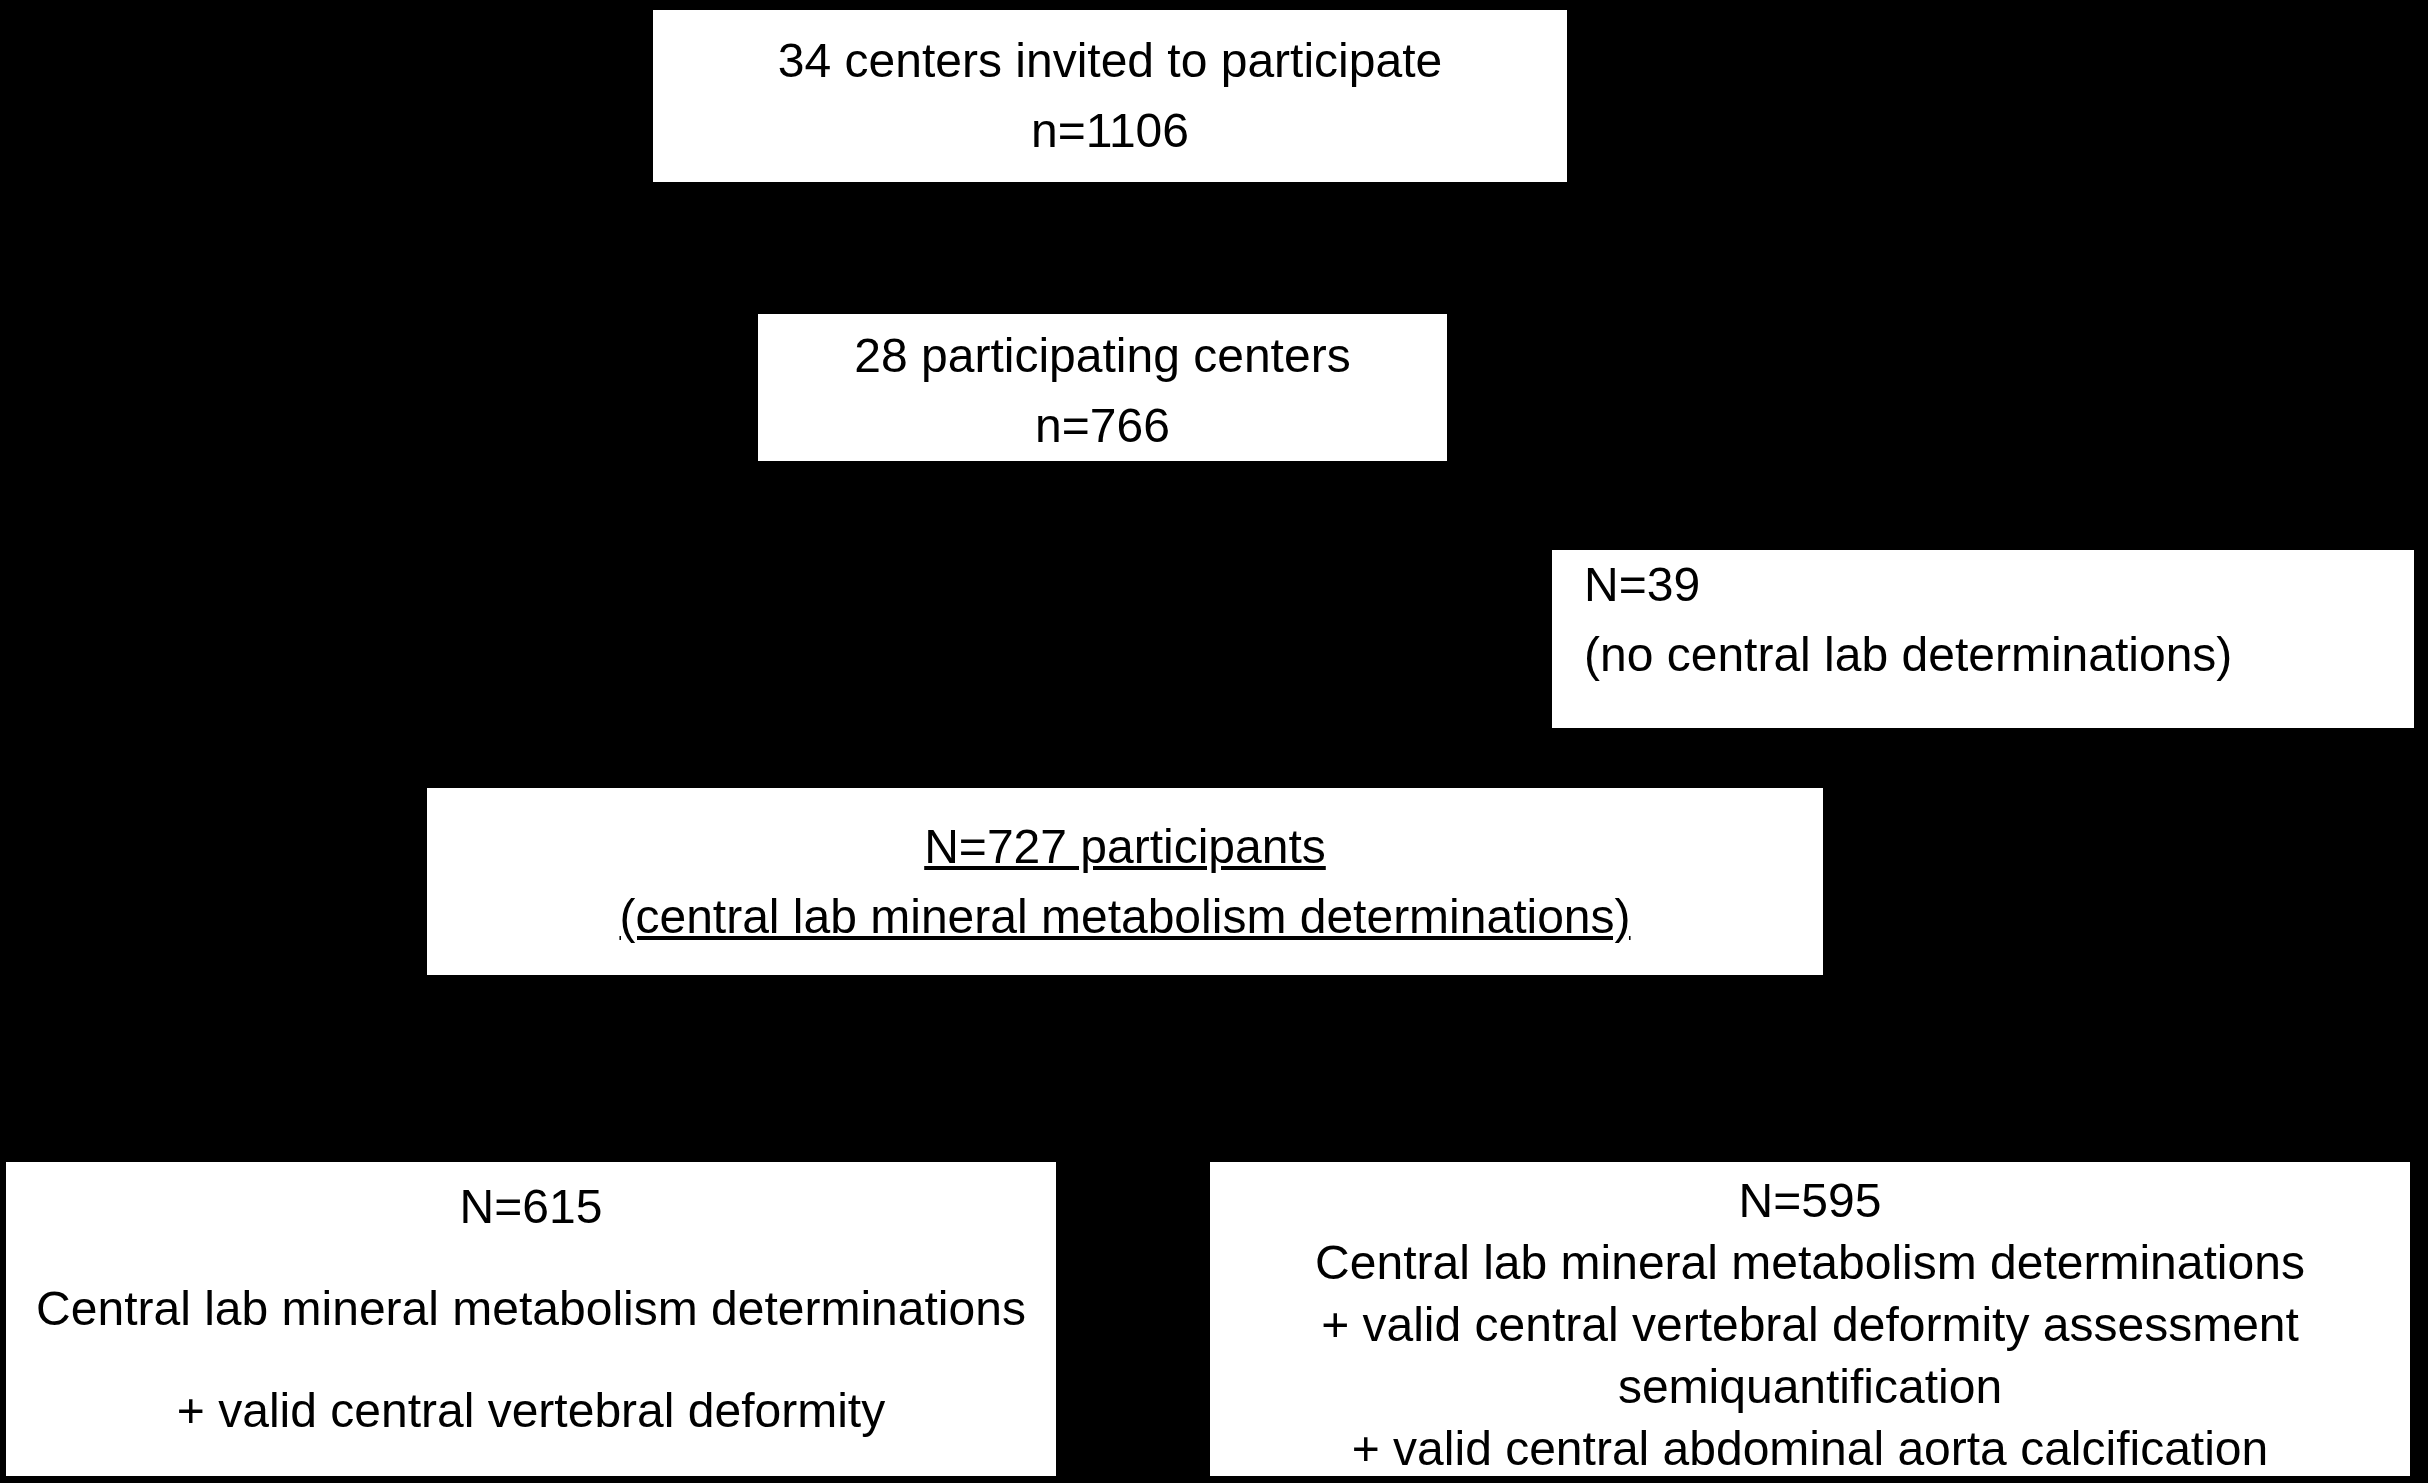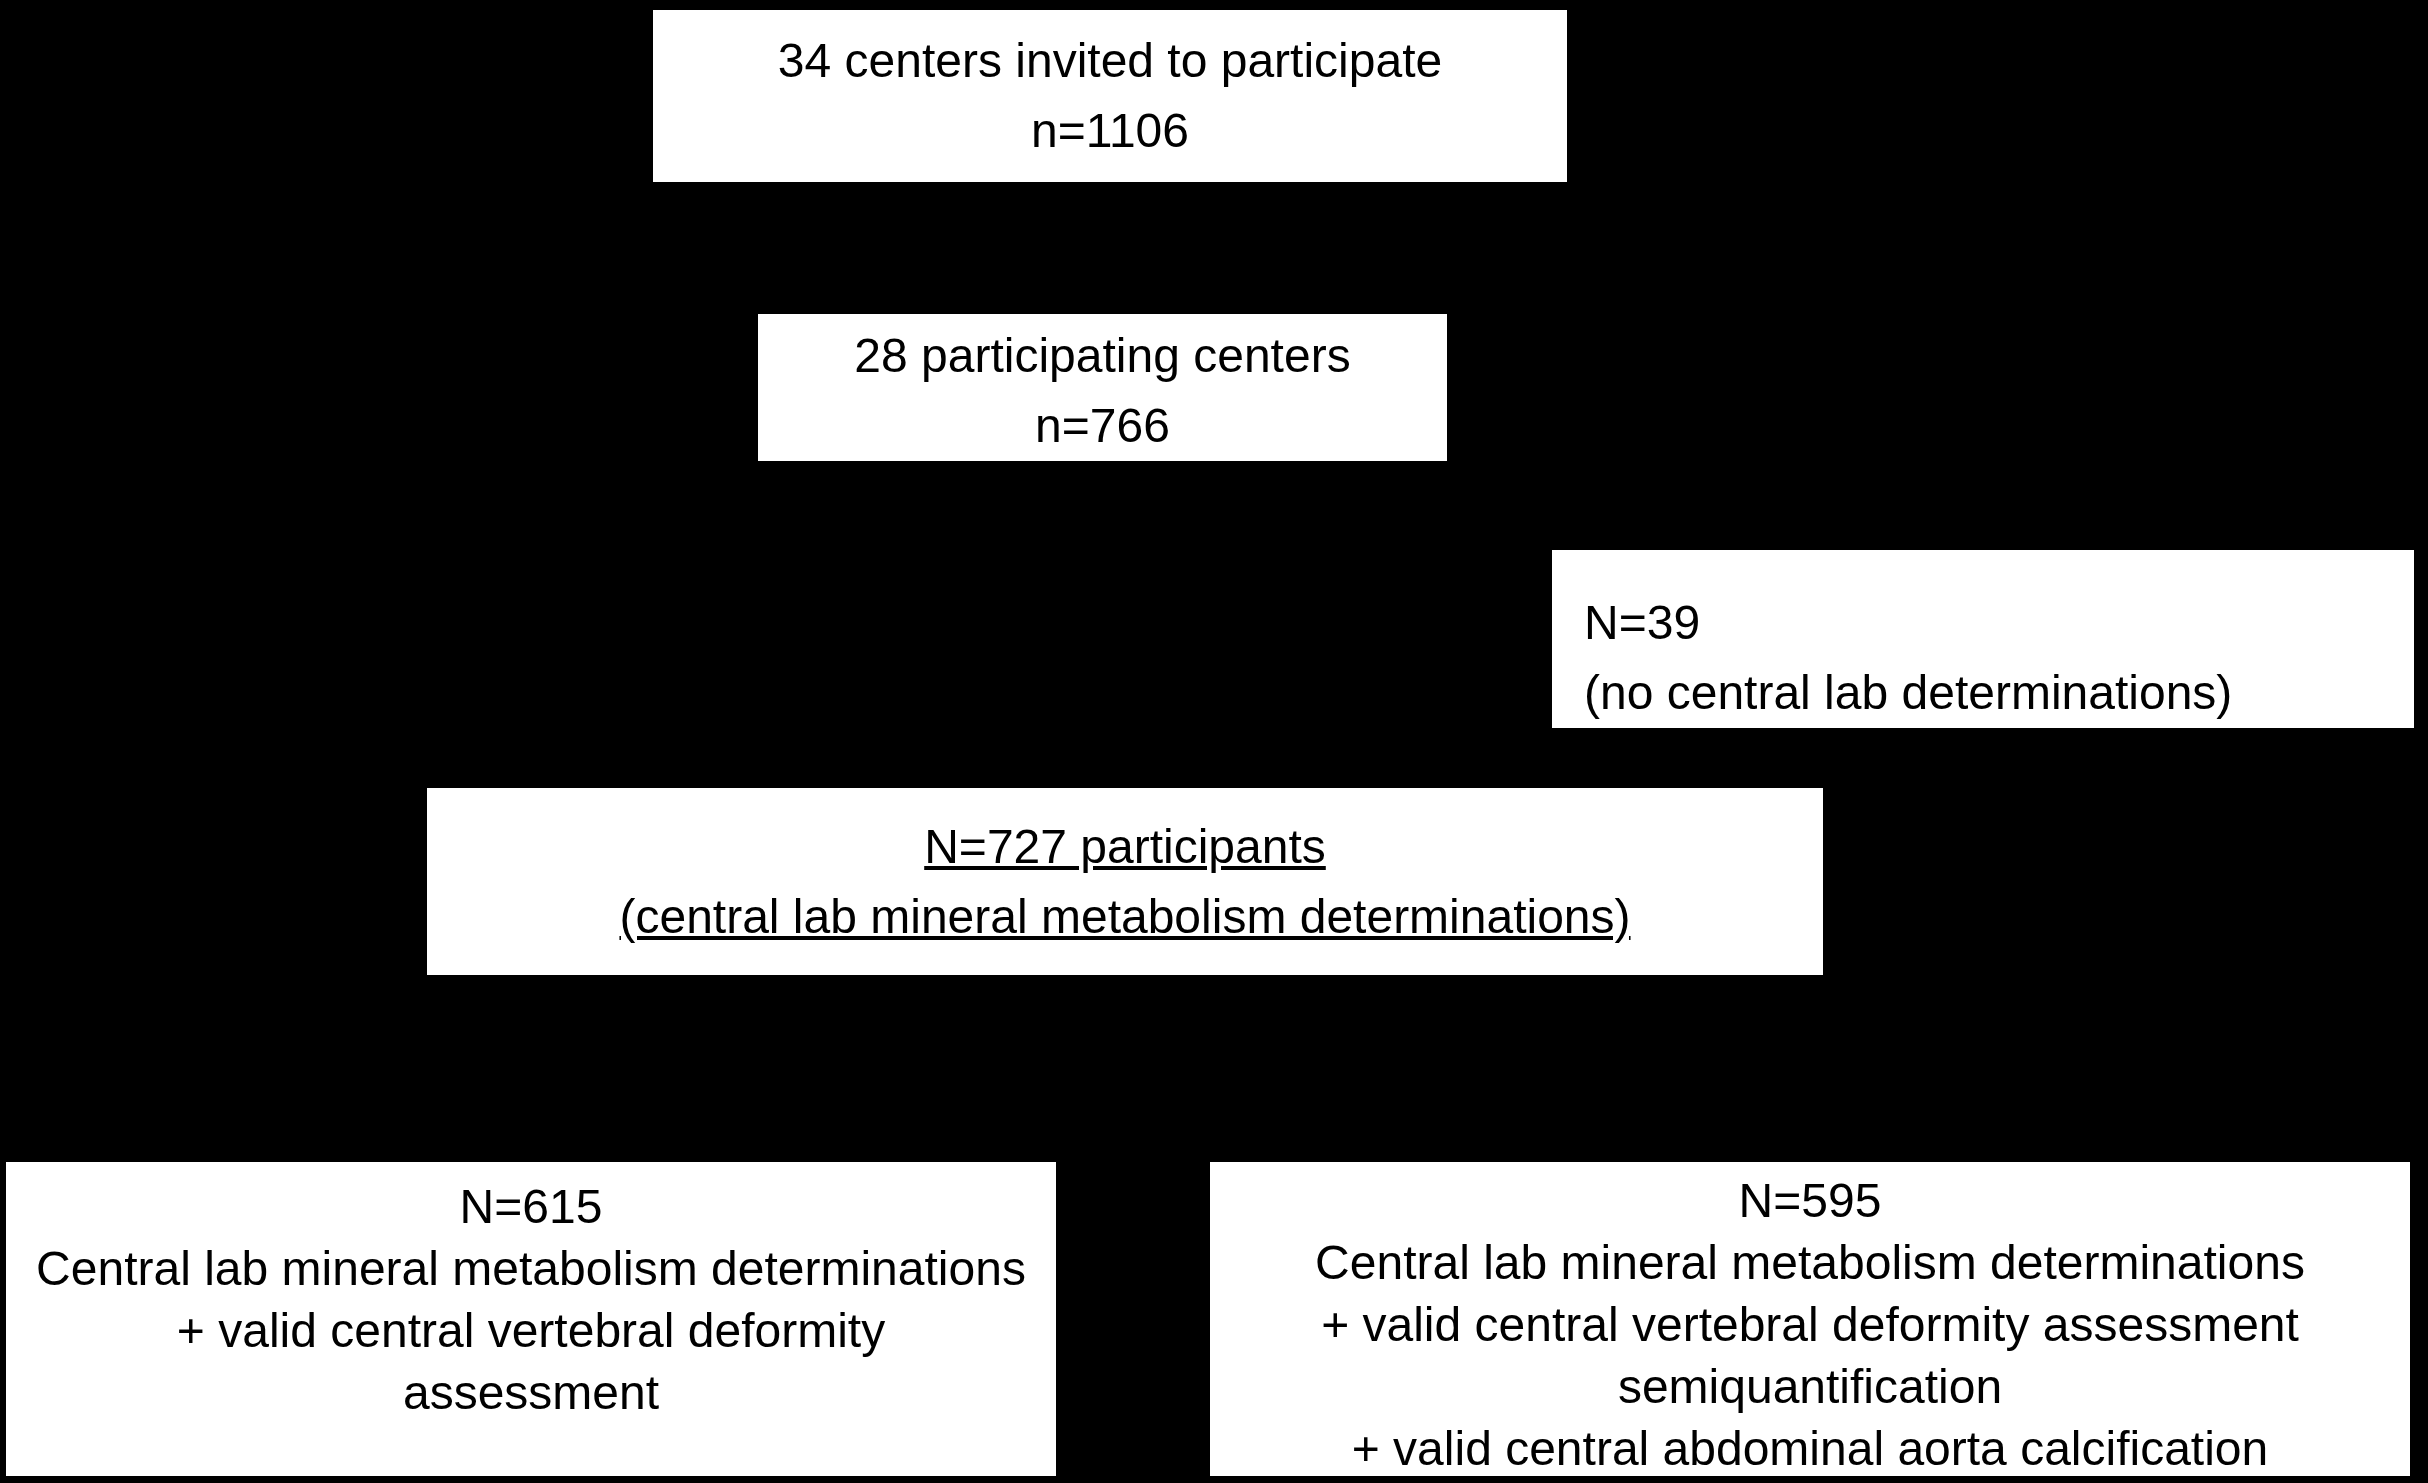--- a/index.html
+++ b/index.html
@@ -24,21 +24,21 @@
     flex-direction: column;
     font-size: 48px;
     line-height: 70px;
   }
   .box.center {
     align-items: center;
     justify-content: center;
     text-align: center;
   }
   .box.left-align {
-    justify-content: flex-end;
+    justify-content: flex-start;
     text-align: left;
     padding-left: 32px;
   }
   .box.top-align {
     align-items: center;
     text-align: center;
     line-height: 62px;
     padding-top: 14px;
   }
   .vline, .hline {
@@ -88,21 +88,21 @@
     <div>(central lab mineral metabolism determinations)</div>
   </div>
 
   <div class="vline" style="left:1117px; top:979px; height:68px;"></div>
   <div class="hline" style="left:524px; top:1044px; width:1213px;"></div>
   <div class="vline" style="left:524px; top:1044px; height:88px;"></div>
   <div class="arrow-down" style="left:508px; top:1130px;"></div>
   <div class="vline" style="left:1734px; top:1044px; height:88px;"></div>
   <div class="arrow-down" style="left:1718px; top:1130px;"></div>
 
-  <div class="box top-align" style="left:2px; top:1158px; width:1058px; height:322px;">
+  <div class="box top-align" style="left:2px; top:1158px; width:1058px; height:322px;gap:40px;">
     <div>N=615</div>
     <div>Central lab mineral metabolism determinations</div>
     <div>+ valid central vertebral deformity</div>
     <div>assessment</div>
   </div>
 
   <div class="box top-align" style="left:1206px; top:1158px; width:1208px; height:322px; padding-top:8px;">
     <div>N=595</div>
     <div>Central lab mineral metabolism determinations</div>
     <div>+ valid central vertebral deformity assessment</div>

